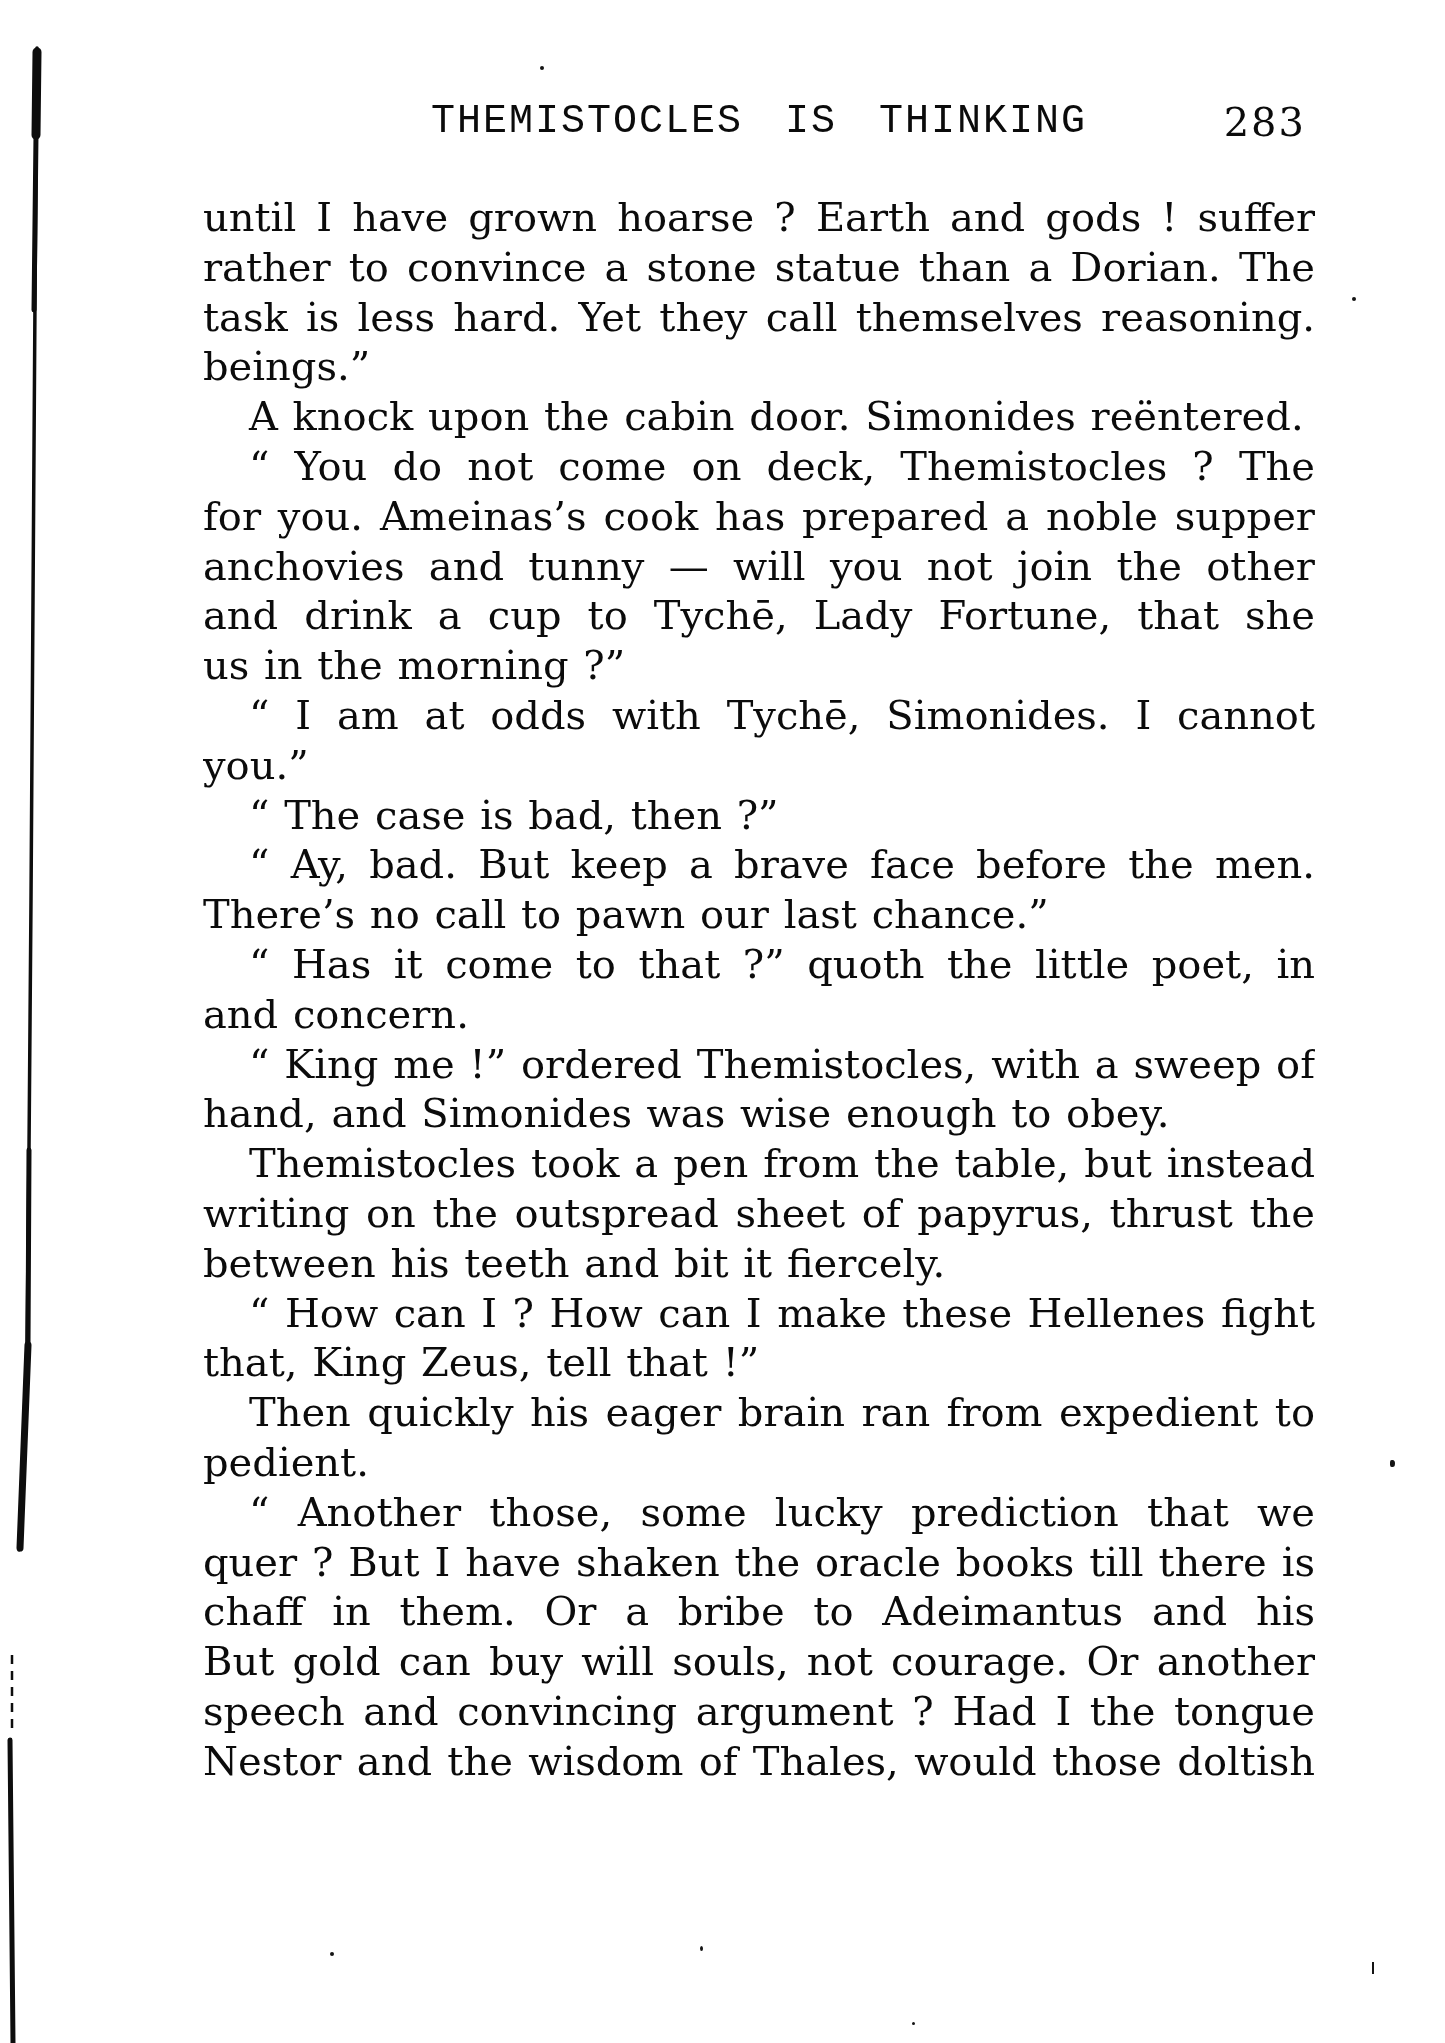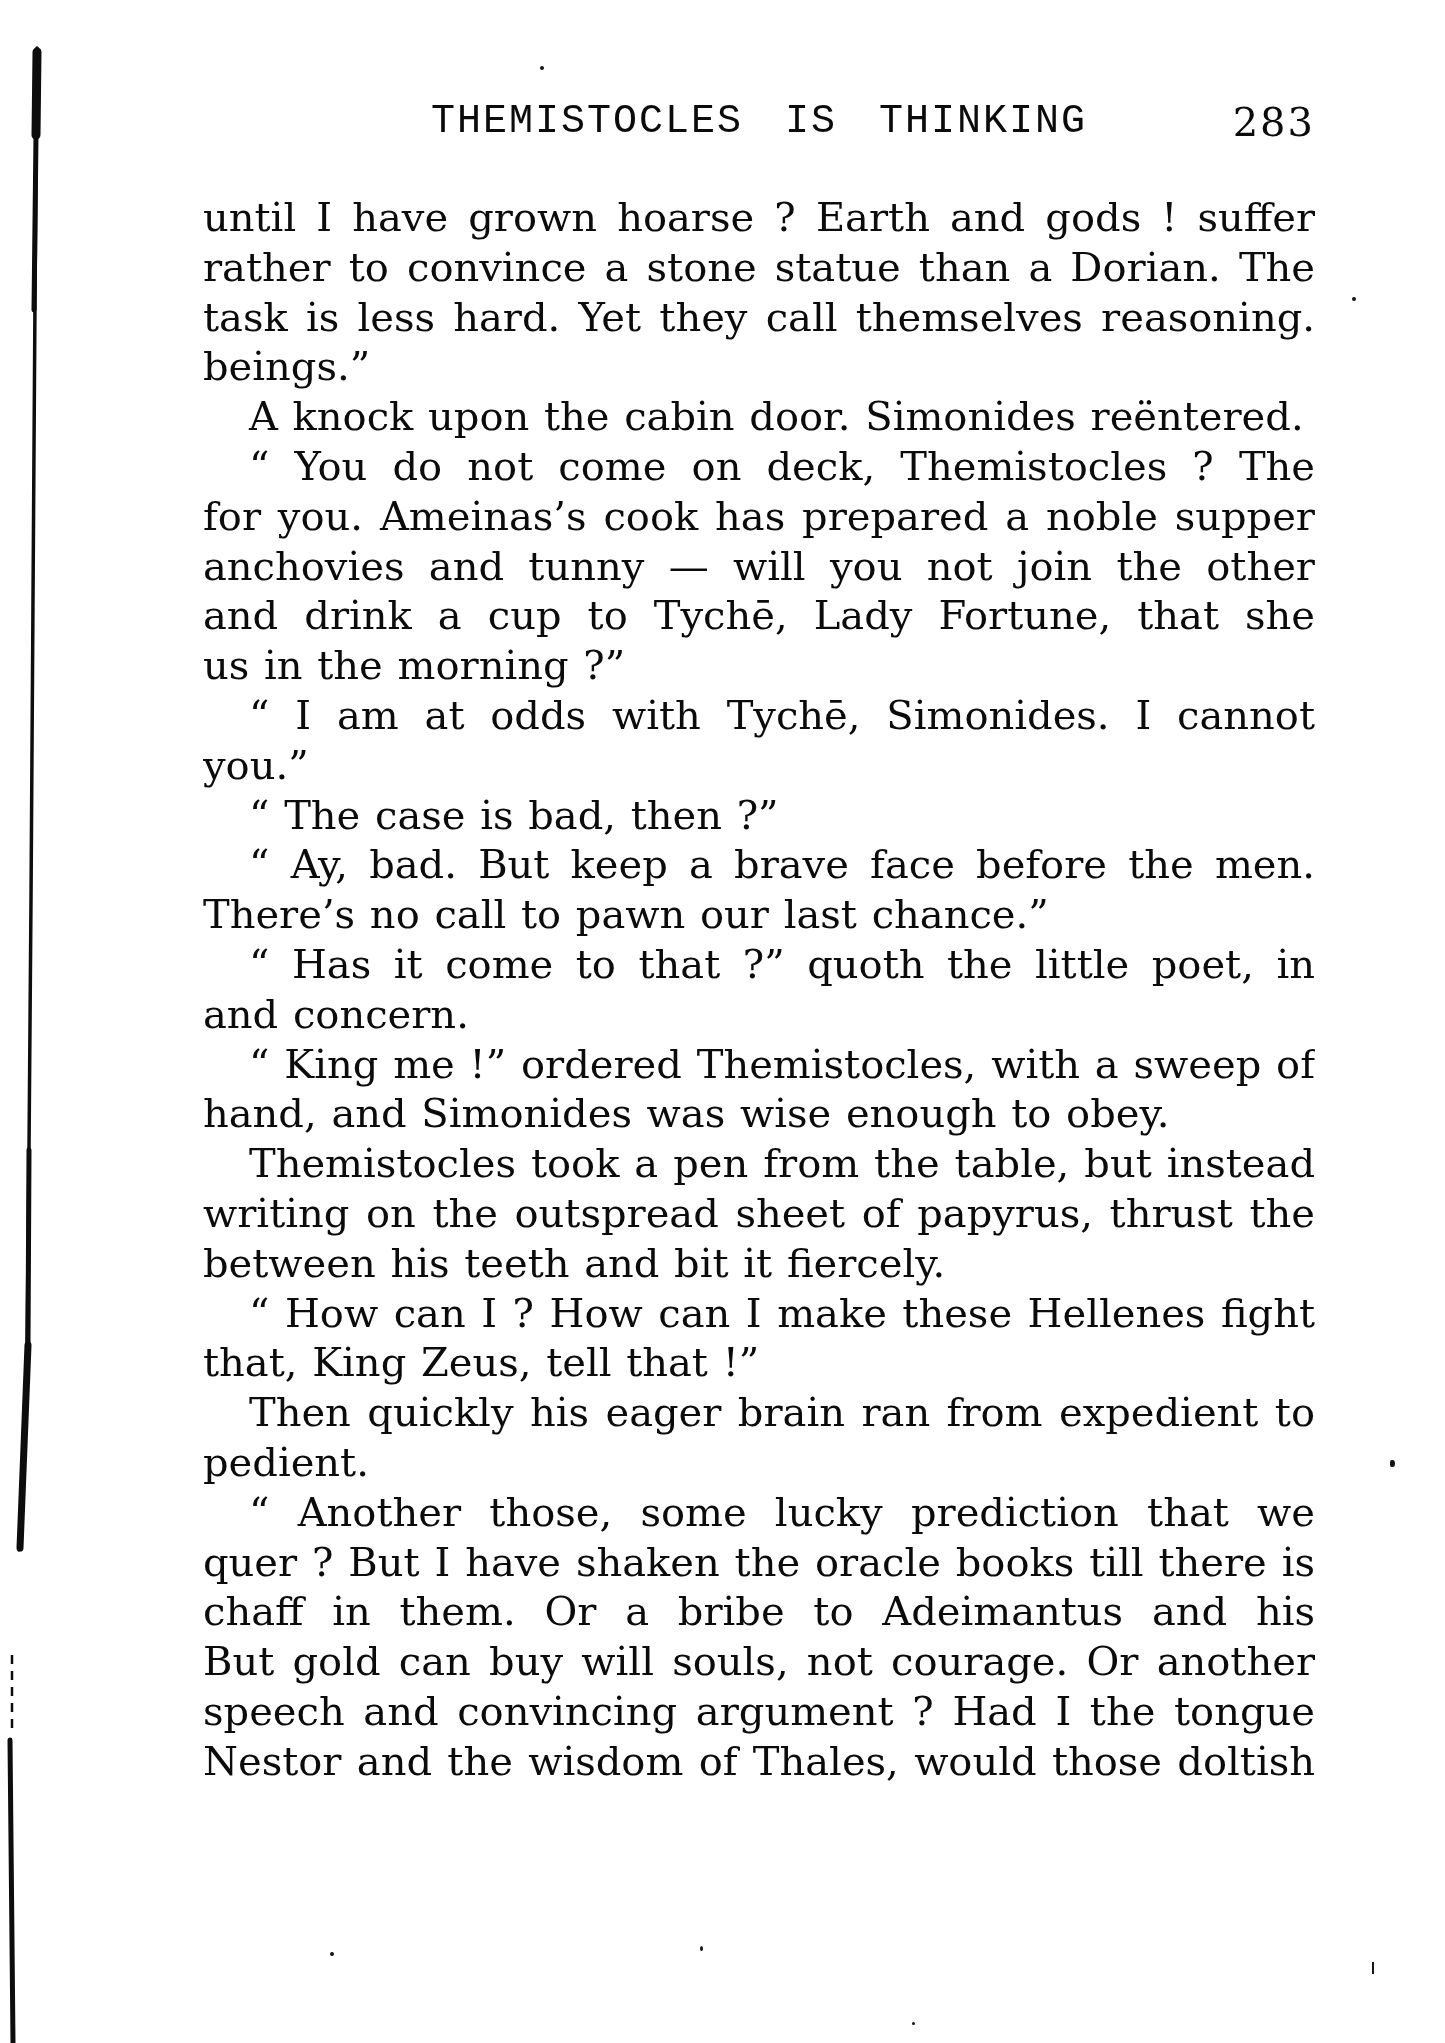--- a/index.html
+++ b/index.html
@@ -22,21 +22,21 @@
     text-align: center;
     font-size: 40px;
     line-height: 50px;
     letter-spacing: 2px;
     word-spacing: 16px;
     white-space: nowrap;
     font-family: Liberation Mono, monospace;
   }
   .page-number {
     position: absolute;
-    right: 0; top: 0;
+    right: 9px; top: 0;
     font-size: 40px;
     line-height: 50px;
     letter-spacing: 2px;
   }
 
   .page-text {
     position: absolute;
     left: 203px; top: 193px;
     width: 1112px;
   }

